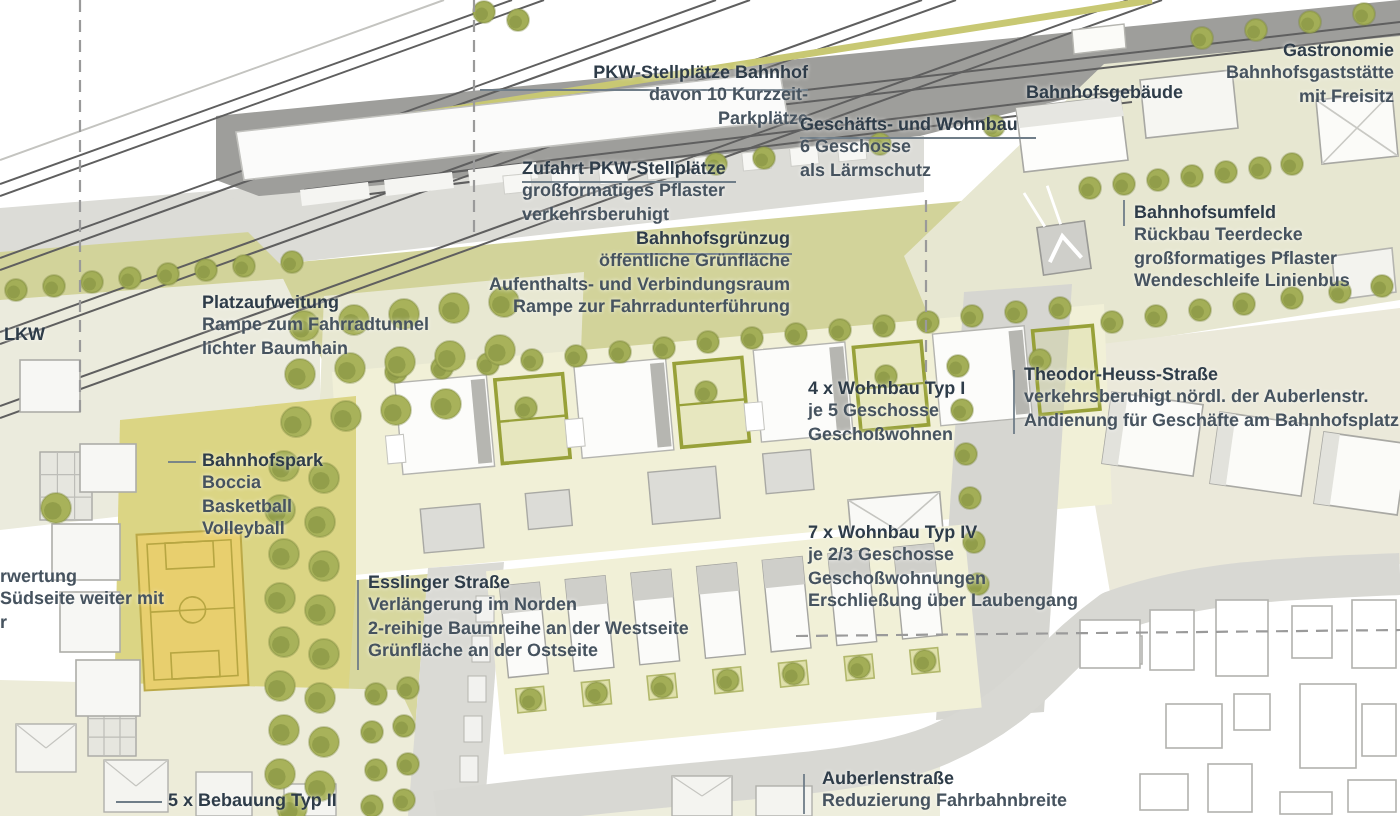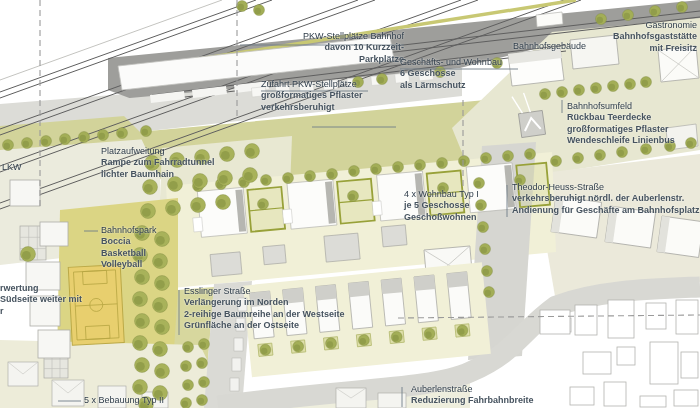--- a/index.html
+++ b/index.html
@@ -2,21 +2,21 @@
 <html><head>
 <meta charset="utf-8">
 <style>
   html,body{margin:0;padding:0;background:#ffffff;}
   .stage{position:relative;width:700px;height:408px;overflow:hidden;background:#fff;
          font-family:"Liberation Sans",sans-serif;}
   .stage svg{position:absolute;left:0;top:0;}
   .lbl{position:absolute;font-size:9px;line-height:11.4px;color:#46535f;white-space:nowrap;
        text-shadow:0 0 2px rgba(255,255,255,.85);z-index:5;}
   .lbl span{display:block;font-weight:bold;}
-  .lbl .b{font-weight:normal;color:#2e3c49;}
+  .lbl .b{font-weight:bold;color:#2e3c49;}
   .lbl.r{text-align:right;}
 </style>
 </head>
 <body>
 
 <div class="stage">
 
 <svg width="700" height="408" viewBox="0 0 700 408">
   <defs>
     <g id="tr">
@@ -417,20 +417,26 @@
   <span>als Lärmschutz</span>
 </div>
 <div class="lbl" style="left:513px;top:41px">
   <span class="b">Bahnhofsgebäude</span>
 </div>
 <div class="lbl r" style="right:3px;top:20px">
   <span class="b">Gastronomie</span>
   <span>Bahnhofsgaststätte</span>
   <span>mit Freisitz</span>
 </div>
+<div class="lbl r" style="right:305px;top:114px">
+  <span class="b">Bahnhofsgrünzug</span>
+  <span>öffentliche Grünfläche</span>
+  <span>Aufenthalts- und Verbindungsraum</span>
+  <span>Rampe zur Fahrradunterführung</span>
+</div>
 <div class="lbl" style="left:567px;top:101px">
   <span class="b">Bahnhofsumfeld</span>
   <span>Rückbau Teerdecke</span>
   <span>großformatiges Pflaster</span>
   <span>Wendeschleife Linienbus</span>
 </div>
 <div class="lbl" style="left:512px;top:182px">
   <span class="b">Theodor-Heuss-Straße</span>
   <span>verkehrsberuhigt nördl. der Auberlenstr.</span>
   <span>Andienung für Geschäfte am Bahnhofsplatz</span>
@@ -458,20 +464,26 @@
   <span>rwertung</span>
   <span>Südseite weiter mit</span>
   <span>r</span>
 </div>
 <div class="lbl" style="left:184px;top:286px">
   <span class="b">Esslinger Straße</span>
   <span>Verlängerung im Norden</span>
   <span>2-reihige Baumreihe an der Westseite</span>
   <span>Grünfläche an der Ostseite</span>
 </div>
+<div class="lbl" style="left:404px;top:261px">
+  <span class="b">7 x Wohnbau Typ IV</span>
+  <span>je 2/3 Geschosse</span>
+  <span>Geschoßwohnungen</span>
+  <span>Erschließung über Laubengang</span>
+</div>
 <div class="lbl" style="left:411px;top:384px">
   <span class="b">Auberlenstraße</span>
   <span>Reduzierung Fahrbahnbreite</span>
 </div>
 <div class="lbl" style="left:84px;top:395px">
   <span class="b">5 x Bebauung Typ II</span>
 </div>
 
 </div>
 

